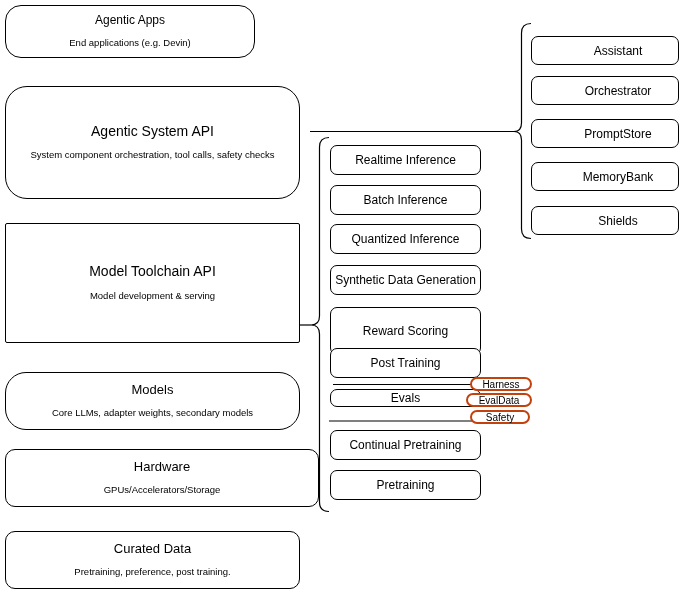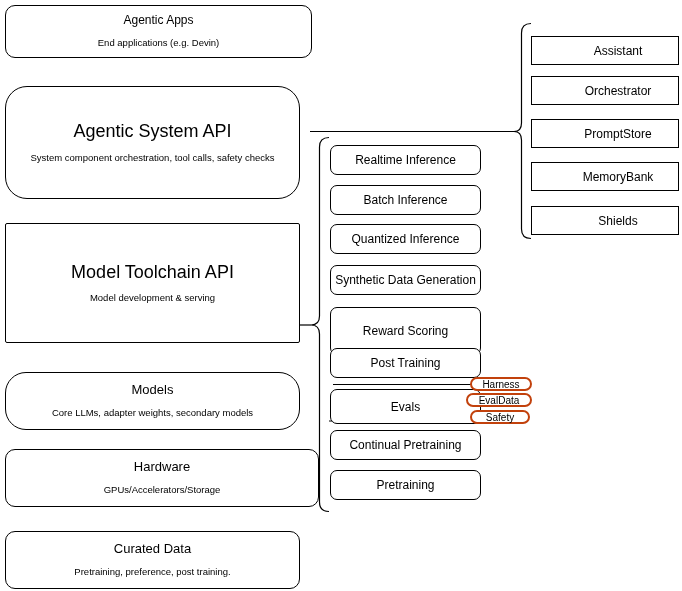--- a/index.html
+++ b/index.html
@@ -10,23 +10,23 @@
   svg.wires{position:absolute;left:0;top:0;width:682px;height:591px;pointer-events:none;}
   .node{
     position:absolute;background:#ffffff;border:1px solid #000;
     box-sizing:border-box;display:flex;flex-direction:column;
     align-items:center;justify-content:center;text-align:center;
   }
   .lbox .title{line-height:1.25;}
   .lbox .sub{font-size:9.5px;line-height:1.35;margin-top:9px;white-space:nowrap;}
   .t12{font-size:12px;}
   .t13{font-size:13px;}
-  .t14{font-size:18px;}
+  .t14{font-size:14px;}
   .mbox{font-size:12px;border-radius:7px;}
-  .rbox{font-size:12px;border-radius:0;padding-left:26px;}
+  .rbox{font-size:12px;border-radius:7px;padding-left:26px;}
   .pill{
     position:absolute;background:#ffffff;border:2px solid #c2410c;border-radius:8px;
     box-sizing:border-box;display:flex;align-items:center;justify-content:center;
     font-size:10px;white-space:nowrap;
   }
 </style>
 </head>
 <body>
 
 <div id="canvas">
@@ -38,21 +38,21 @@
     <path fill="none" stroke="#000" stroke-width="1.2" d="M329,137.5 Q319.5,137.5 319.5,147 L319.5,316 Q319.5,325 311,325 Q319.5,325 319.5,334 L319.5,502 Q319.5,511.5 329,511.5"></path>
 
     <path d="M298,325 L311,325" fill="none" stroke="#000" stroke-width="1.2"></path>
 
     <path fill="none" stroke="#000" stroke-width="1.2" d="M531,23.5 Q521.5,23.5 521.5,33 L521.5,123 Q521.5,131.5 514,131.5 Q521.5,131.5 521.5,140 L521.5,229 Q521.5,238.5 531,238.5"></path>
 
     <path d="M333,384.5 L476,384.5" fill="none" stroke="#000" stroke-width="1"></path>
     <path d="M329,421 L478,421" fill="none" stroke="#000" stroke-width="1"></path>
   </svg>
 
-  <div class="node lbox" style="left:5px;top:5px;width:307px;height:53px;border-radius:10px">
+  <div class="node lbox" style="left:5px;top:5px;width:250px;height:53px;border-radius:16px">
     <div class="title t12">Agentic Apps</div>
     <div class="sub">End applications (e.g. Devin)</div>
   </div>
 
   <div class="node lbox" style="left:5px;top:86px;width:295px;height:113px;border-radius:22px">
     <div class="title t14">Agentic System API</div>
     <div class="sub">System component orchestration, tool calls, safety checks</div>
   </div>
 
   <div class="node lbox" style="left:5px;top:223px;width:295px;height:120px;border-radius:2px">
@@ -74,21 +74,21 @@
     <div class="title t13">Curated Data</div>
     <div class="sub">Pretraining, preference, post training.</div>
   </div>
 
   <div class="node mbox" style="left:330px;top:145px;width:151px;height:30px">Realtime Inference</div>
   <div class="node mbox" style="left:330px;top:185px;width:151px;height:30px">Batch Inference</div>
   <div class="node mbox" style="left:330px;top:224px;width:151px;height:30px">Quantized Inference</div>
   <div class="node mbox" style="left:330px;top:265px;width:151px;height:30px">Synthetic Data Generation</div>
   <div class="node mbox" style="left:330px;top:307px;width:151px;height:48px">Reward Scoring</div>
   <div class="node mbox" style="left:330px;top:348px;width:151px;height:30px">Post Training</div>
-  <div class="node mbox" style="left:330px;top:389px;width:151px;height:35px">Evals</div>
+  <div class="node mbox" style="left:330px;top:389px;width:151px;height:18px">Evals</div>
   <div class="node mbox" style="left:330px;top:430px;width:151px;height:30px">Continual Pretraining</div>
   <div class="node mbox" style="left:330px;top:470px;width:151px;height:30px">Pretraining</div>
 
   <div class="pill" style="left:470px;top:377px;width:62px;height:14px">Harness</div>
   <div class="pill" style="left:466px;top:393px;width:66px;height:14px">EvalData</div>
   <div class="pill" style="left:470px;top:410px;width:60px;height:14px">Safety</div>
 
   <div class="node rbox" style="left:531px;top:36px;width:148px;height:29px">Assistant</div>
   <div class="node rbox" style="left:531px;top:76px;width:148px;height:29px">Orchestrator</div>
   <div class="node rbox" style="left:531px;top:119px;width:148px;height:29px">PromptStore</div>

